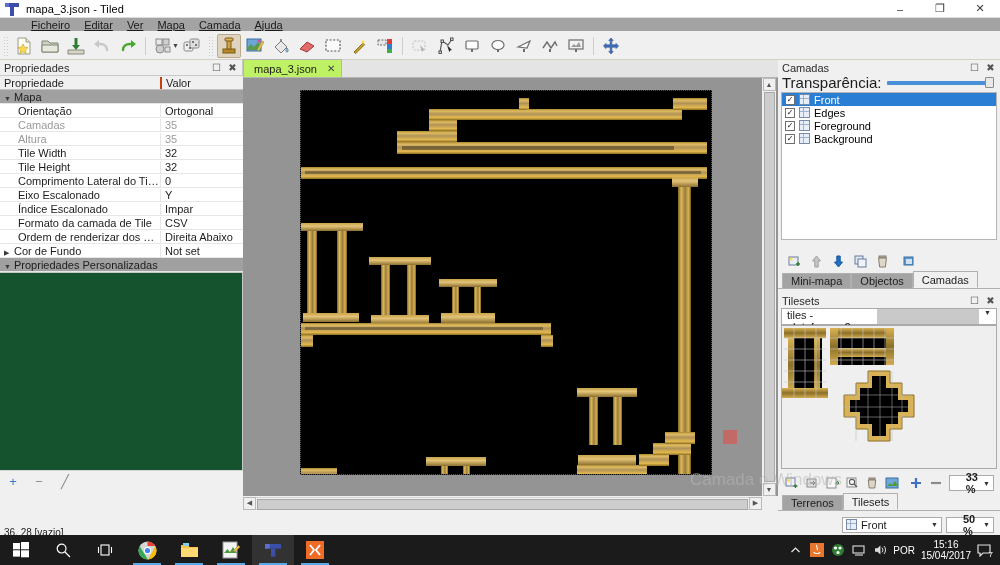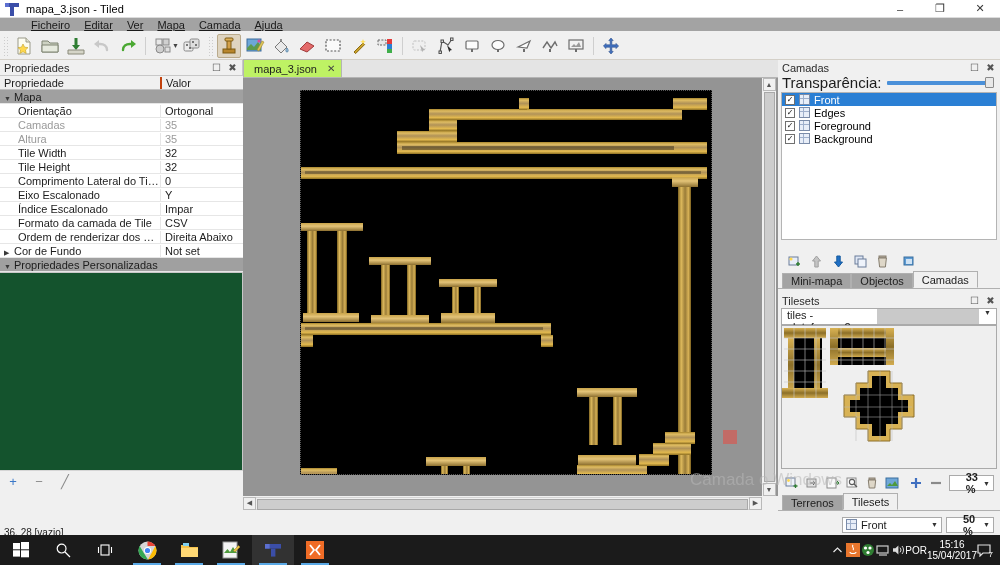--- a/index.html
+++ b/index.html
@@ -192,21 +192,21 @@
   .watermark .sub { display:block; font-size:11px; margin-top:-1px; }
 
   
   .taskbar { position:absolute; left:0; top:535px; width:1000px; height:30px;
              background:#1b1b1b; display:flex; align-items:center; }
   .tb-item { width:42px; height:30px; display:flex; align-items:center; justify-content:center;
              position:relative; }
   .tb-item.running::after { content:''; position:absolute; bottom:0; left:7px; right:7px;
                             height:2px; background:#5aa9e6; }
   .tb-item.act { background:#323232; }
-  .tray { margin-left:auto; display:flex; align-items:center; gap:0; padding-right:8px;
+  .tray { margin-left:auto; display:flex; align-items:center; gap:6px; padding-right:8px;
           color:#e8e8e8; font-size:10px; }
   .clock { text-align:center; line-height:11px; font-size:10px; color:#fff; }
   .trayicon { width:15px; height:15px; display:flex; align-items:center; justify-content:center; }
 
   
   svg { display:block; }
 </style>
 </head>
 <body>
 

